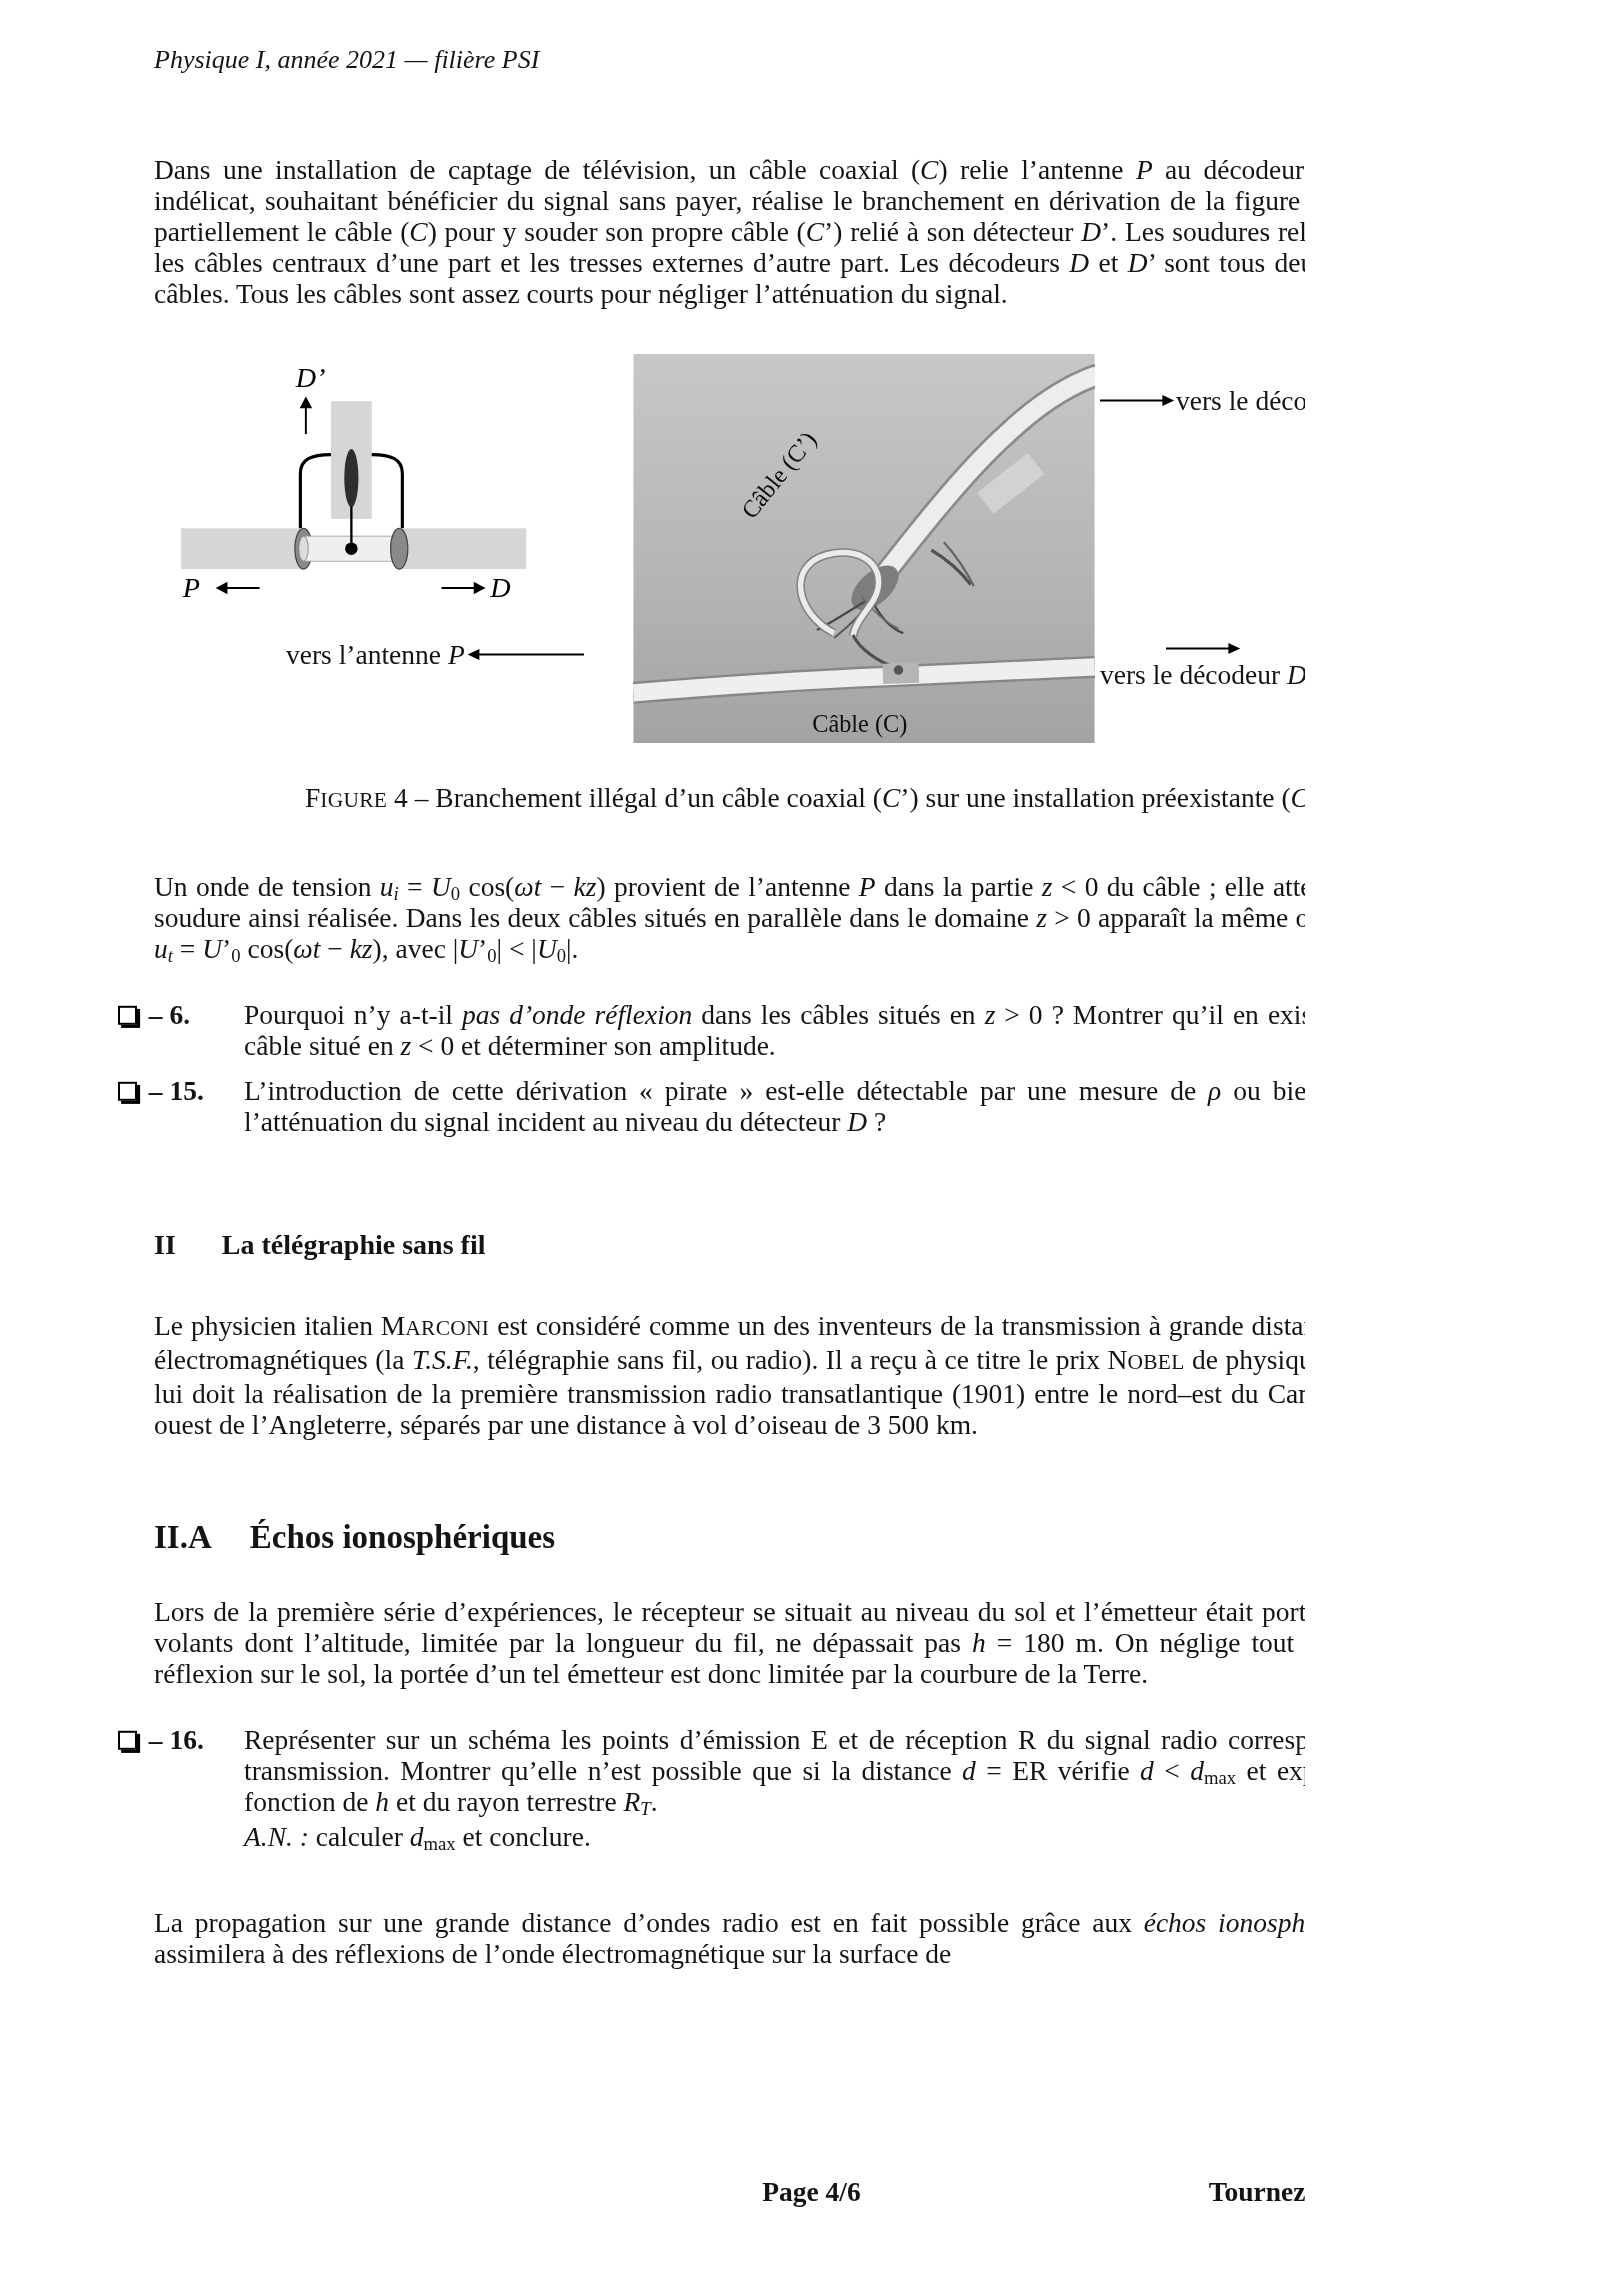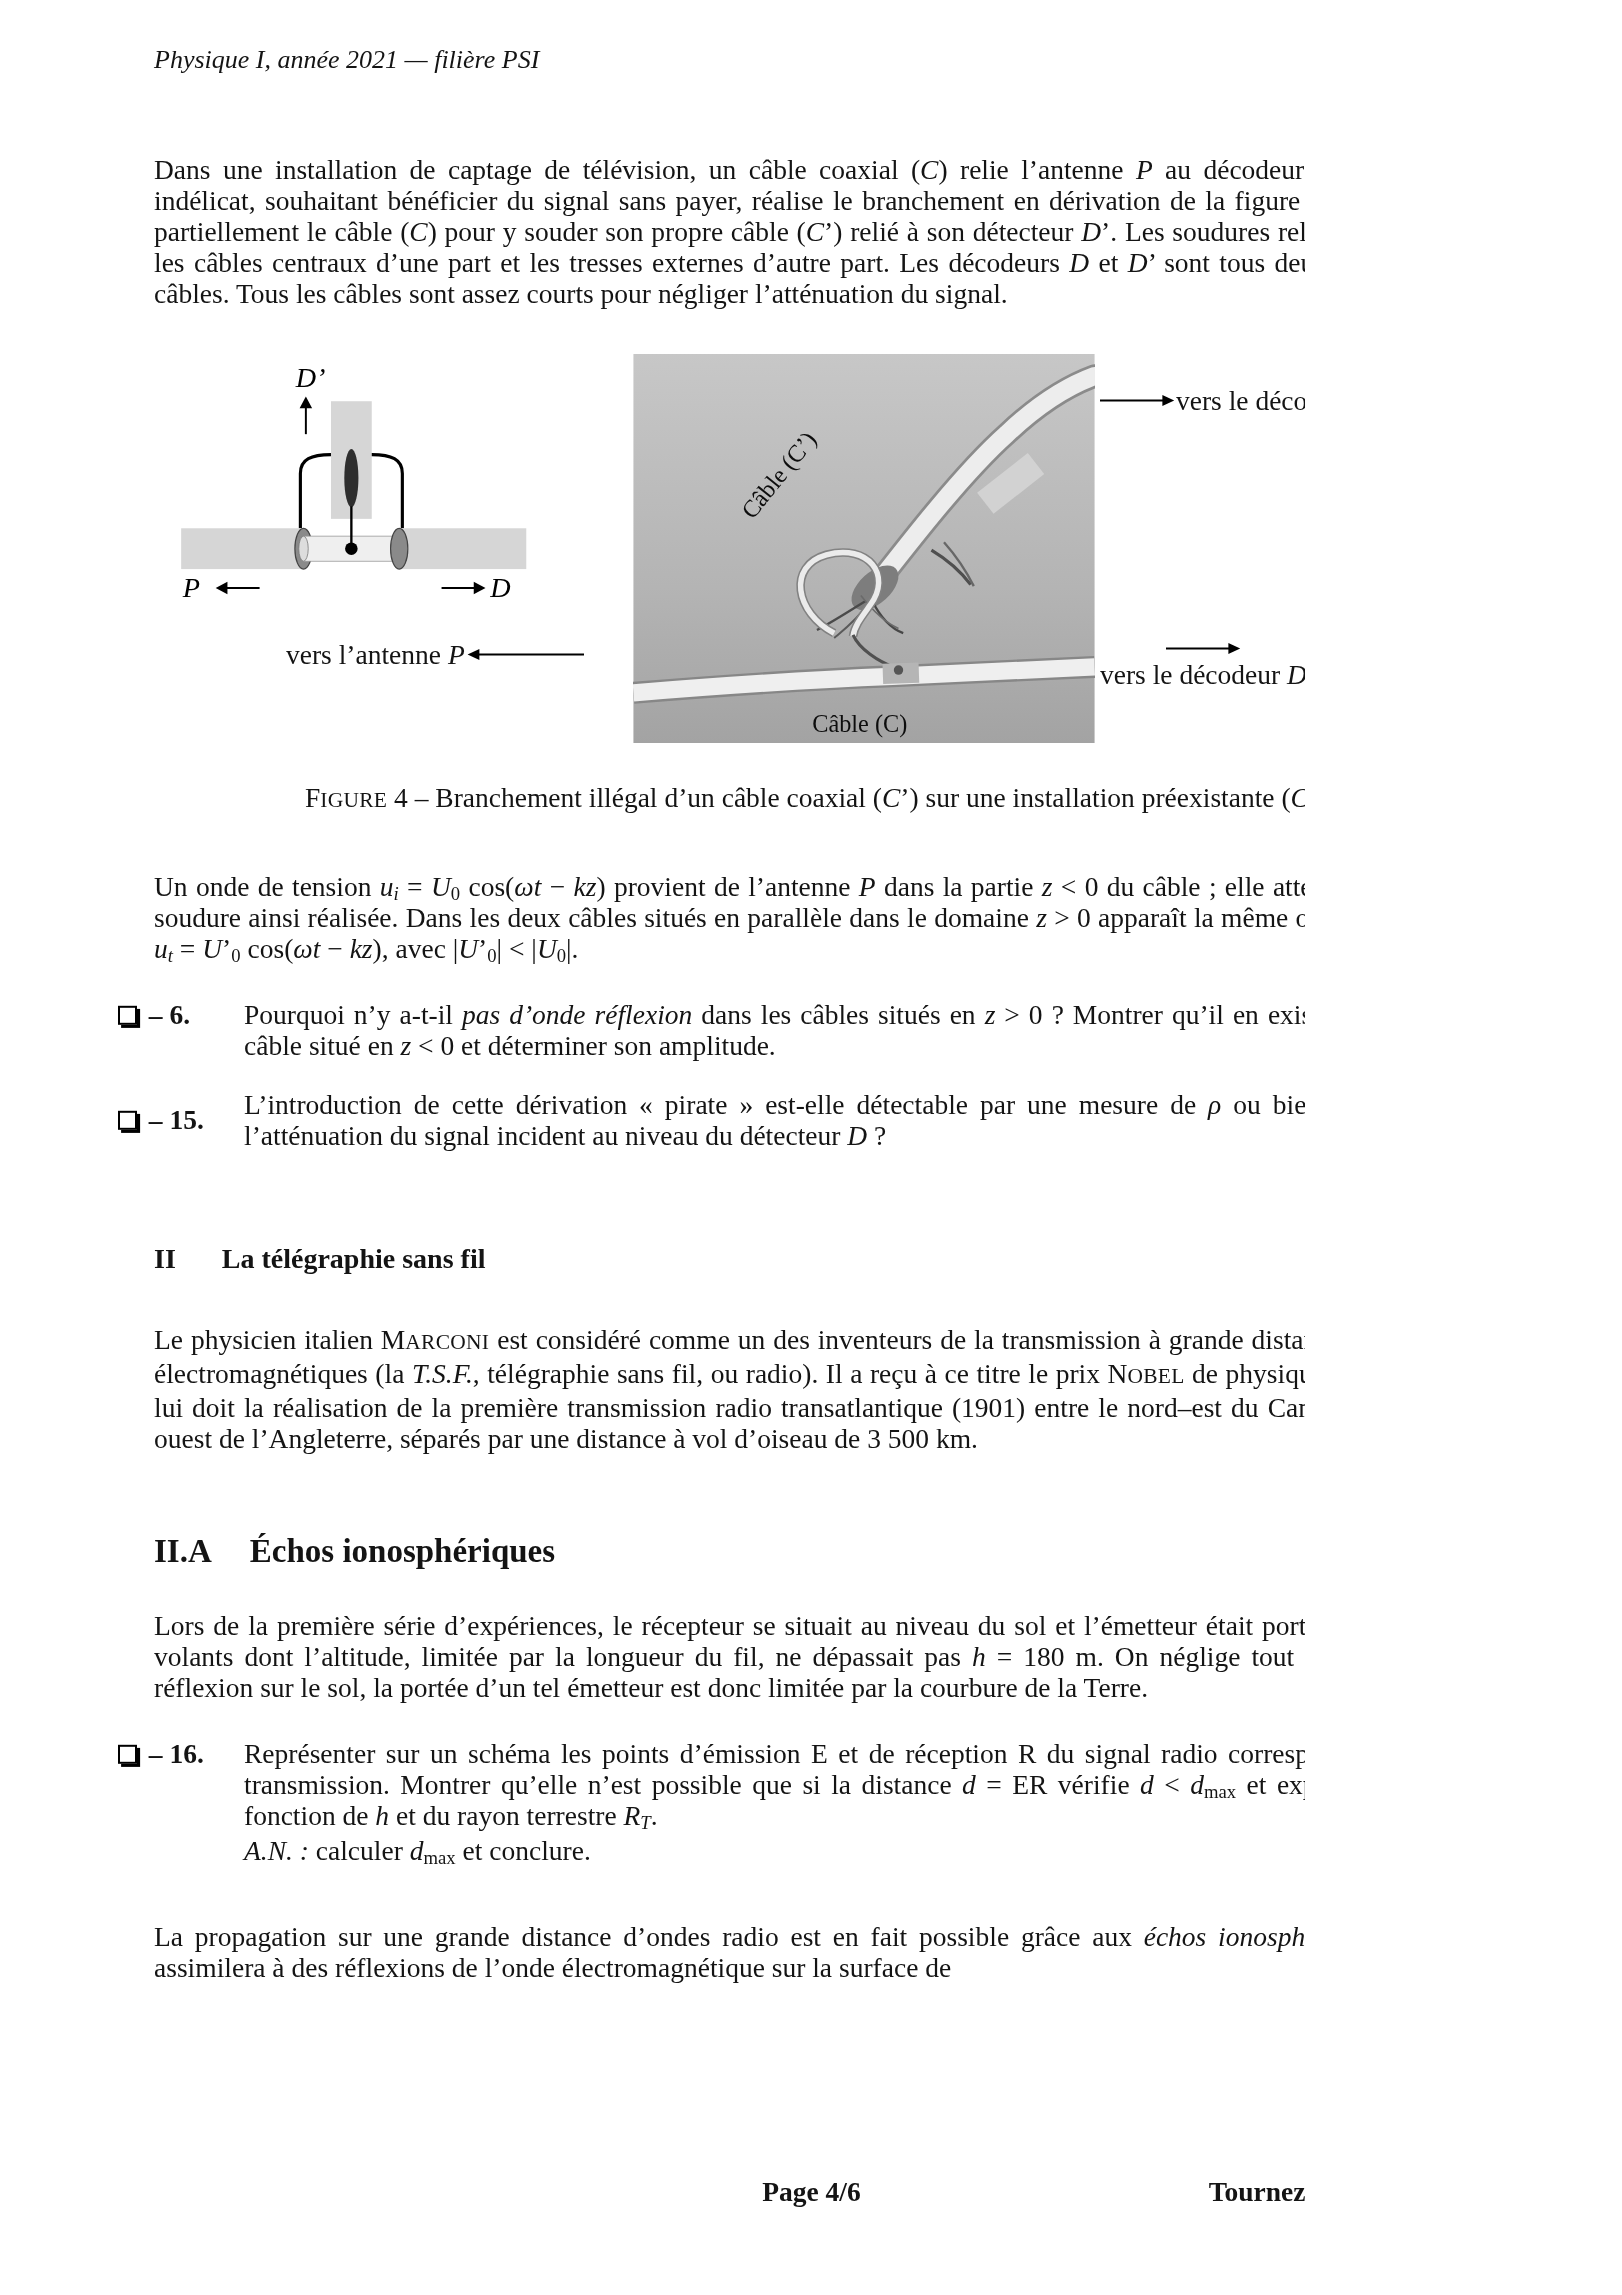--- a/index.html
+++ b/index.html
@@ -17,21 +17,21 @@
   .photo-svg{position:absolute;left:479px;top:3.9px;}
   .figure svg text{font-family:"Liberation Serif","DejaVu Serif",serif;}
   .anno{position:absolute;display:flex;align-items:center;gap:1px;white-space:nowrap;}
   #anno-dp{left:946px;top:35px;}
   #anno-d{left:946px;top:289px;flex-direction:column;}
   #anno-p{left:132px;top:289px;}
   .caption{margin:23.6px 0 0 0;text-align:center;}
   .wave{margin-top:55px;}
   .question{display:flex;margin-left:-36px;}
   .q14{margin-top:35px;}
-  .q15{margin-top:28px;align-items:center;}
+  .q15{margin-top:14px;}
   .q16{margin-top:35px;}
   .q-marker{flex:0 0 126px;font-weight:bold;white-space:nowrap;}
   .q-square{display:inline-block;width:15px;height:15px;background:#fff;border:2px solid #000;
             box-shadow:3.1px 3.1px 0 0 #000;margin-right:11.8px;transform:translateY(0.8px);}
   .q-body{flex:1;text-align:justify;}
   .q-an{margin-top:4.7px;}
   .h2{display:flex;gap:46px;font-weight:bold;font-size:28px;line-height:44px;margin-top:86px;}
   .h3{display:flex;gap:38px;font-weight:bold;font-size:33px;line-height:36px;margin-top:79px;}
   .sec2body{margin-top:43px;}
   .sec2abody{margin-top:41px;}

